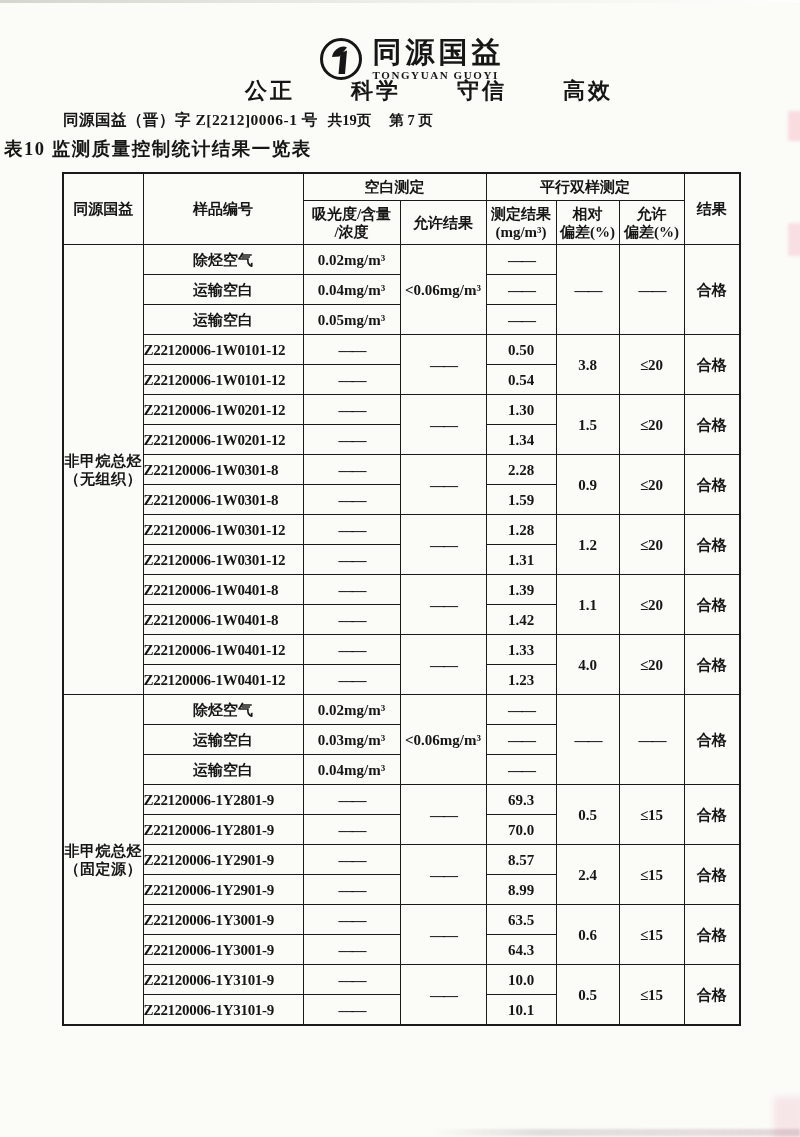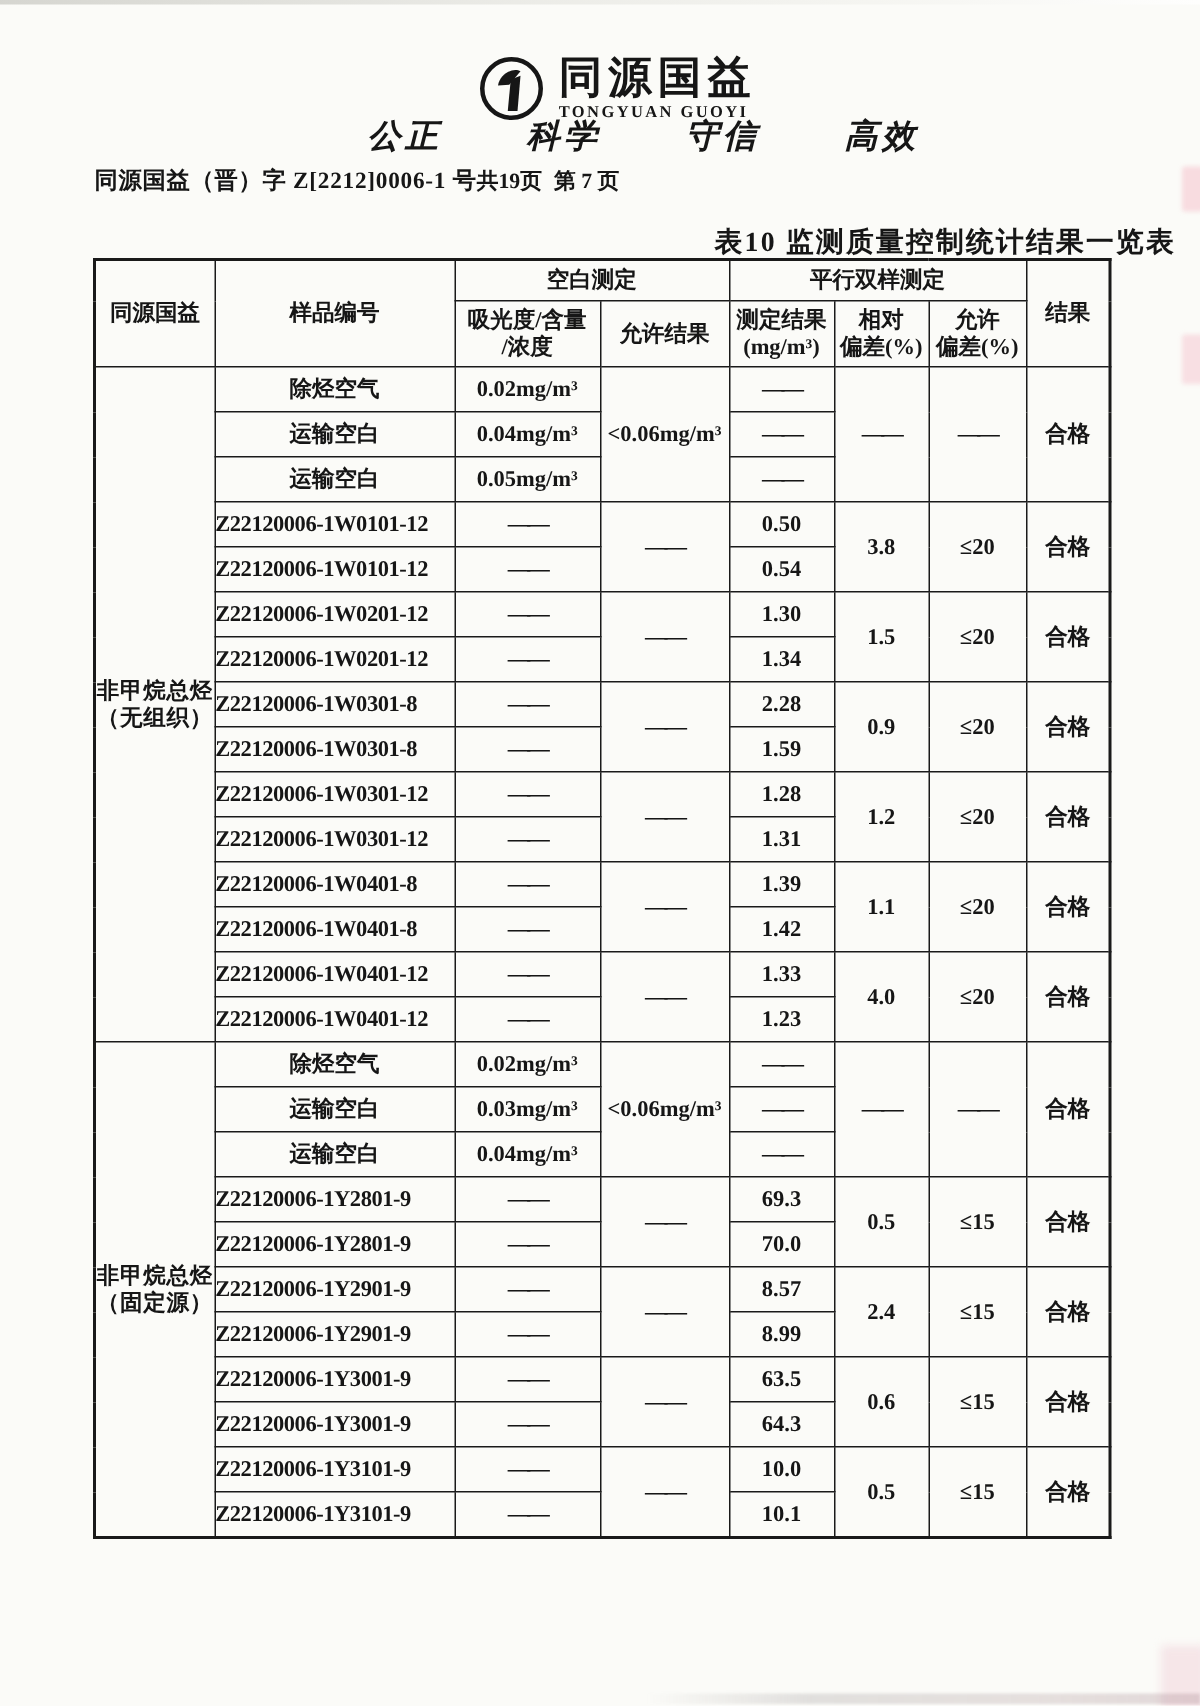--- a/index.html
+++ b/index.html
@@ -15,28 +15,28 @@
   
   .hdr{position:absolute;top:36px;left:62px;right:40px;height:60px;
     display:flex;align-items:center;flex-direction:column;}
   .brand{display:flex;align-items:center;gap:9px;}
   .logo{width:46px;height:46px;flex:0 0 auto;}
   .brand-txt{display:flex;flex-direction:column;line-height:1;}
   .brand-cn{font-size:29px;font-weight:800;letter-spacing:4px;}
   .brand-en{font-size:11px;font-weight:700;letter-spacing:1.6px;margin-top:3px;
     font-family:Liberation Serif, serif;}
   .slogans{display:flex;gap:56px;margin-left:36px;font-size:22px;font-weight:800;
-    letter-spacing:3px;margin-top:-6px;font-style:italic;}
+    letter-spacing:3px;margin-top:-6px;}
   
   .docline{position:absolute;top:110px;left:63px;right:64px;
     display:flex;align-items:baseline;}
   .doc-no{font-size:15.5px;font-weight:700;letter-spacing:.5px;}
-  .pageinfo{font-size:14.5px;font-weight:700;display:flex;gap:8px;}
-  
-  .title{position:absolute;top:132px;left:0;right:0;margin:16px;text-align:right;
+  .pageinfo{font-size:14.5px;font-weight:700;display:flex;gap:18px;margin-left:10px;}
+  
+  .title{position:absolute;top:132px;left:0;right:0;margin:4px;text-align:left;
     font-size:18.5px;font-weight:800;letter-spacing:1.5px;}
   
   table{border-collapse:collapse;table-layout:fixed;
     position:absolute;top:172px;left:62px;width:677px;
     border:2.2px solid #1a1a1a;}
   td{border:1.5px solid #1a1a1a;text-align:center;vertical-align:middle;
     white-space:pre-line;padding:0 2px;font-size:15px;line-height:1.2;
     overflow:hidden;}
   thead td{font-weight:700;font-size:15px;}
   thead tr:nth-child(1) td{height:26px;font-family:Liberation Serif, serif;}

